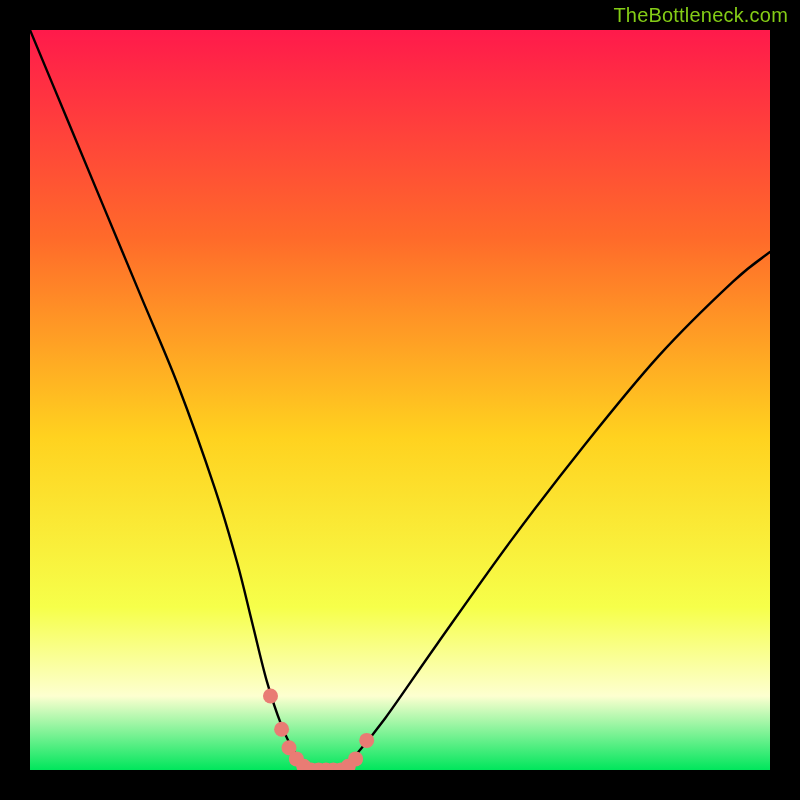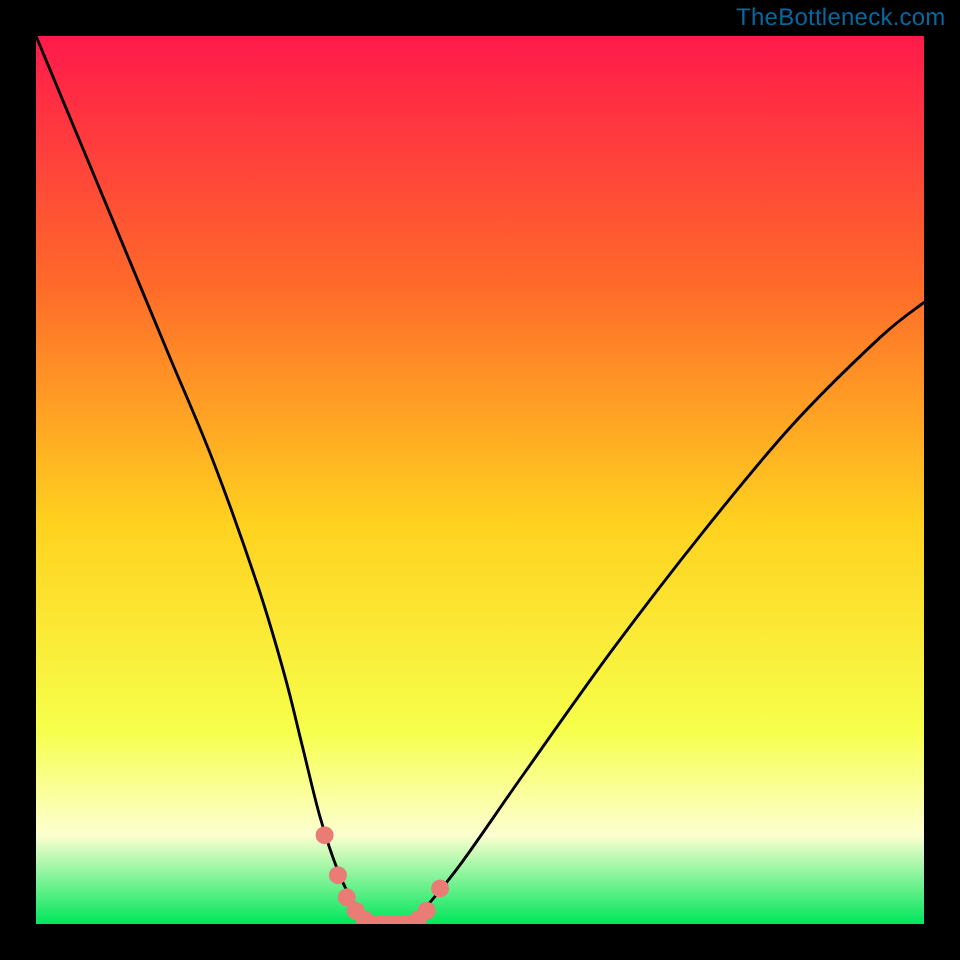--- a/index.html
+++ b/index.html
@@ -14,21 +14,21 @@
   .frame {
     position: relative;
     width: 800px;
     height: 800px;
     background: #000;
   }
   .watermark {
     position: absolute;
     top: 4px;
     right: 12px;
-    color: #0369a1;
+    color: #84cc16;
     font-size: 20px;
     font-weight: 500;
     letter-spacing: 0.2px;
     z-index: 20;
     user-select: none;
   }
   .plot-area {
     position: absolute;
     left: 30px;
     top: 30px;

